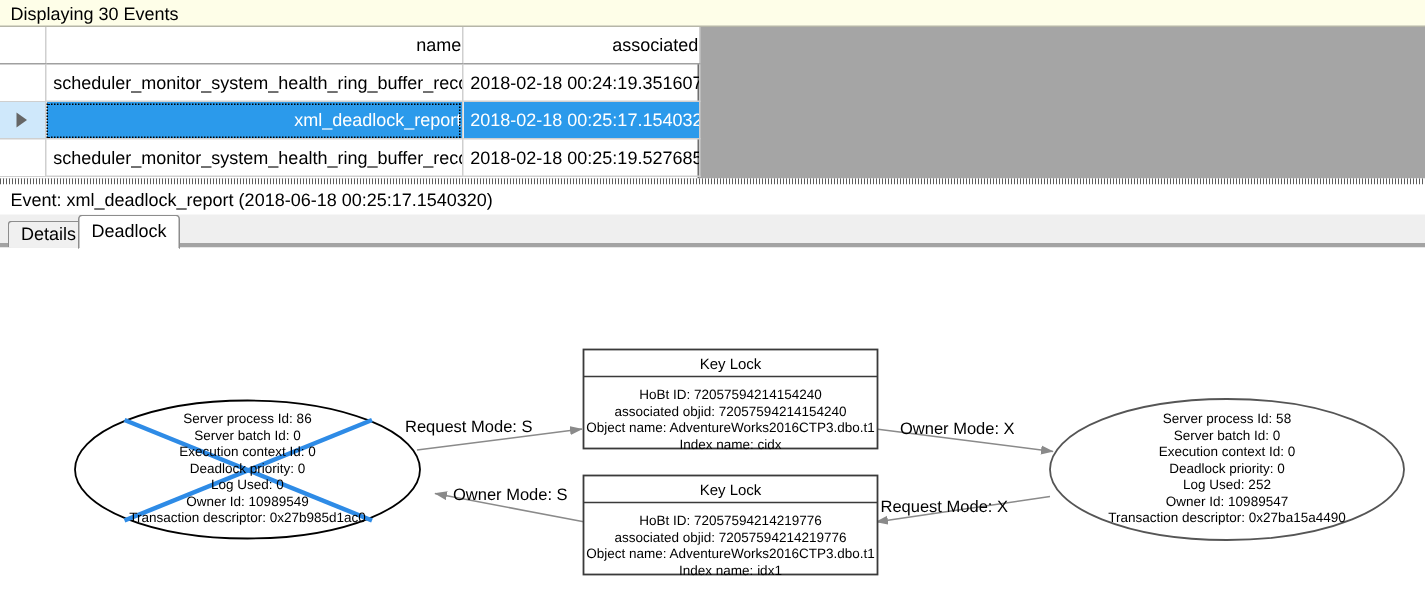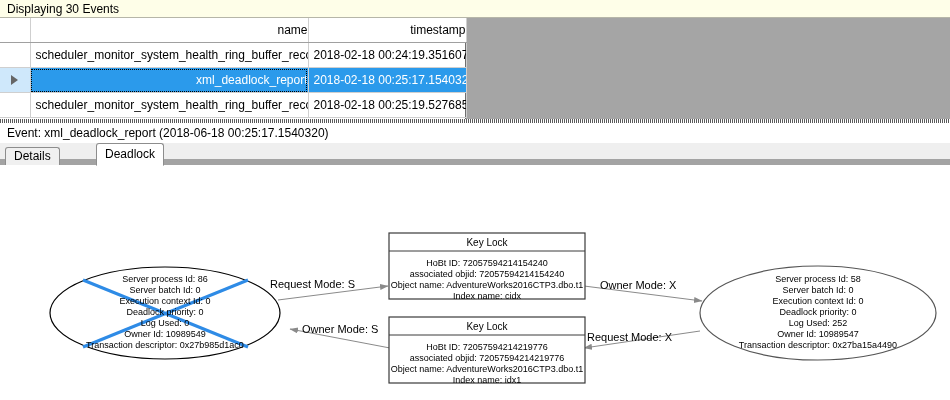--- a/index.html
+++ b/index.html
@@ -64,31 +64,31 @@
   
   .detail-header{
     position:absolute;left:0;top:123px;width:950px;height:20px;
     background:#ffffff;
   }
   .detail-header .txt{position:absolute;left:7px;top:3px;font-size:12px;white-space:nowrap;}
 
   
   .tabstrip{
     position:absolute;left:0;top:143px;width:950px;height:22px;
-    background:#efefef;border-bottom:6px solid #a3a3a3;box-sizing:border-box;
+    background:#efefef;border-bottom:3px solid #a3a3a3;box-sizing:border-box;
   }
   .tab{
     position:absolute;top:4px;height:18px;line-height:17px;
     background:#f0f0f0;border:1px solid #8d8d8d;border-bottom:none;
     border-radius:3px 3px 0 0;padding:0 8px;font-size:12px;
     box-sizing:border-box;white-space:nowrap;
   }
   .tab.active{
     top:0;height:23px;line-height:20px;background:#ffffff;
-    border-bottom:1px solid #ffffff;z-index:3;margin-left:44px;
+    border-bottom:1px solid #ffffff;z-index:3;
   }
   .tab-details{left:5px;}
   .tab-deadlock{left:52px;}
 
   
   .deadlock-pane{
     position:absolute;left:0;top:165px;width:950px;height:235px;
     background:#ffffff;overflow:hidden;
   }
   .deadlock-pane > svg{display:block;}
@@ -111,21 +111,21 @@
       <table>
         <colgroup>
             <col class="c-sel">
             <col class="c-name">
             <col class="c-ts">
           </colgroup>
         <thead>
           <tr>
             <th class="sel-head"></th>
             <th>name</th>
-            <th>timestamp</th>
+            <th>associated</th>
           </tr>
         </thead>
         <tbody>
           <tr>
             <td class="sel-cell"></td>
             <td class="cell-name">scheduler_monitor_system_health_ring_buffer_recorded</td>
             <td class="cell-ts">2018-02-18 00:24:19.3516078</td>
           </tr>
           <tr class="row-selected">
             <td class="sel-cell">

